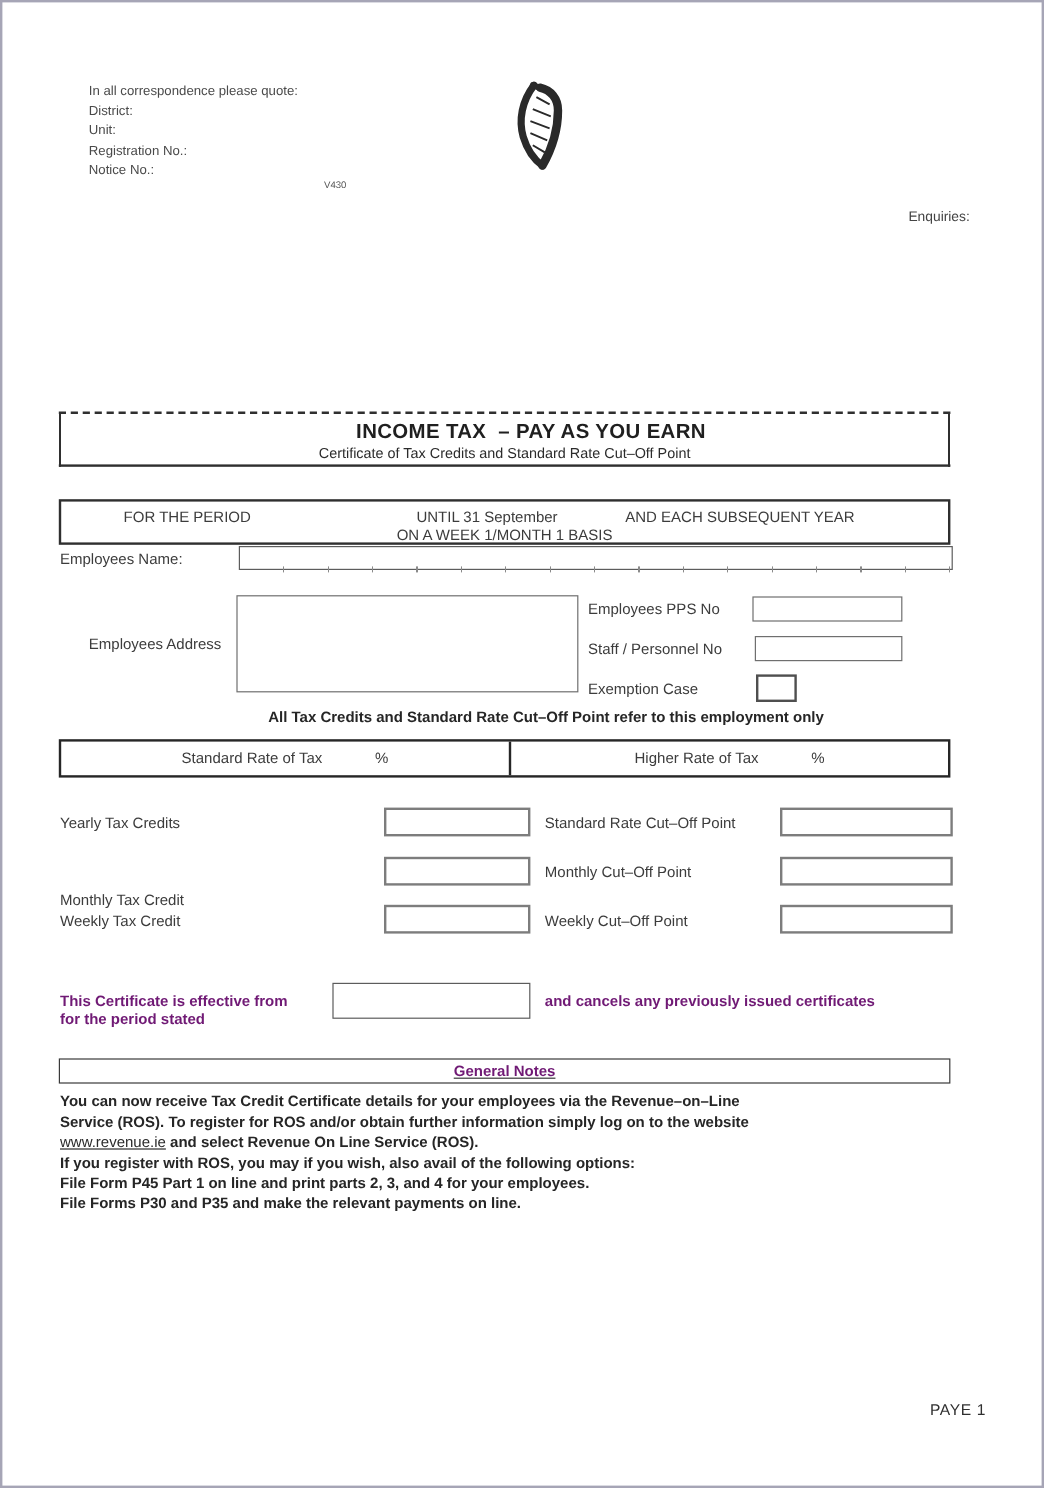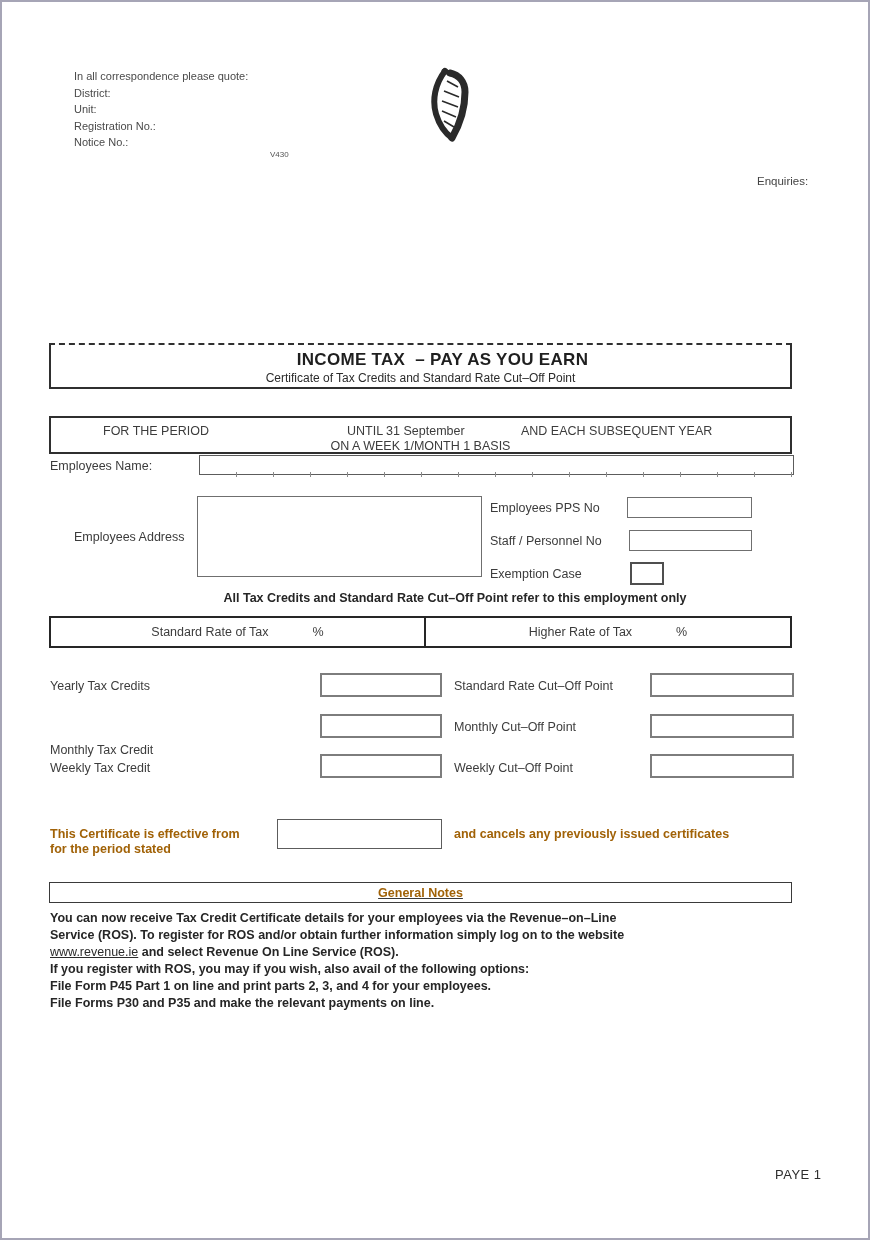--- a/index.html
+++ b/index.html
@@ -3,21 +3,21 @@
 <meta charset="utf-8">
 <style>
   html,body{margin:0;padding:0;background:#ffffff;}
   .page{
     position:relative;width:870px;height:1240px;box-sizing:border-box;
     background:#fff;border:2px solid #a6a5b6;overflow:hidden;
     font-family:"Liberation Sans",sans-serif;color:#3a3a3a;
   }
   .abs{position:absolute;}
   .lbl{font-size:12.5px;color:#3c3c3c;white-space:nowrap;}
-  .bold{font-weight:bold;color:#a16207;}
+  .bold{font-weight:bold;color:#701a75;}
   .small{font-size:11px;color:#4a4a4a;line-height:16.5px;margin-left:20px;}
   .tiny{font-size:8px;color:#555;}
   .fieldbox{position:absolute;box-sizing:border-box;border:1px solid #6f6f6f;background:#fff;}
   .graybox{border:2px solid #7d7d7d;}
   .titlebox{
     position:absolute;box-sizing:border-box;background:#fff;
     border:2px solid #2f2f2f;border-top-style:dashed;text-align:center;
   }
   .title{font-size:17px;font-weight:bold;color:#1f1f1f;white-space:pre;letter-spacing:.3px;margin-top:5px;padding-left:44px;}
   .subtitle{font-size:12px;color:#2b2b2b;margin-top:1px;}

